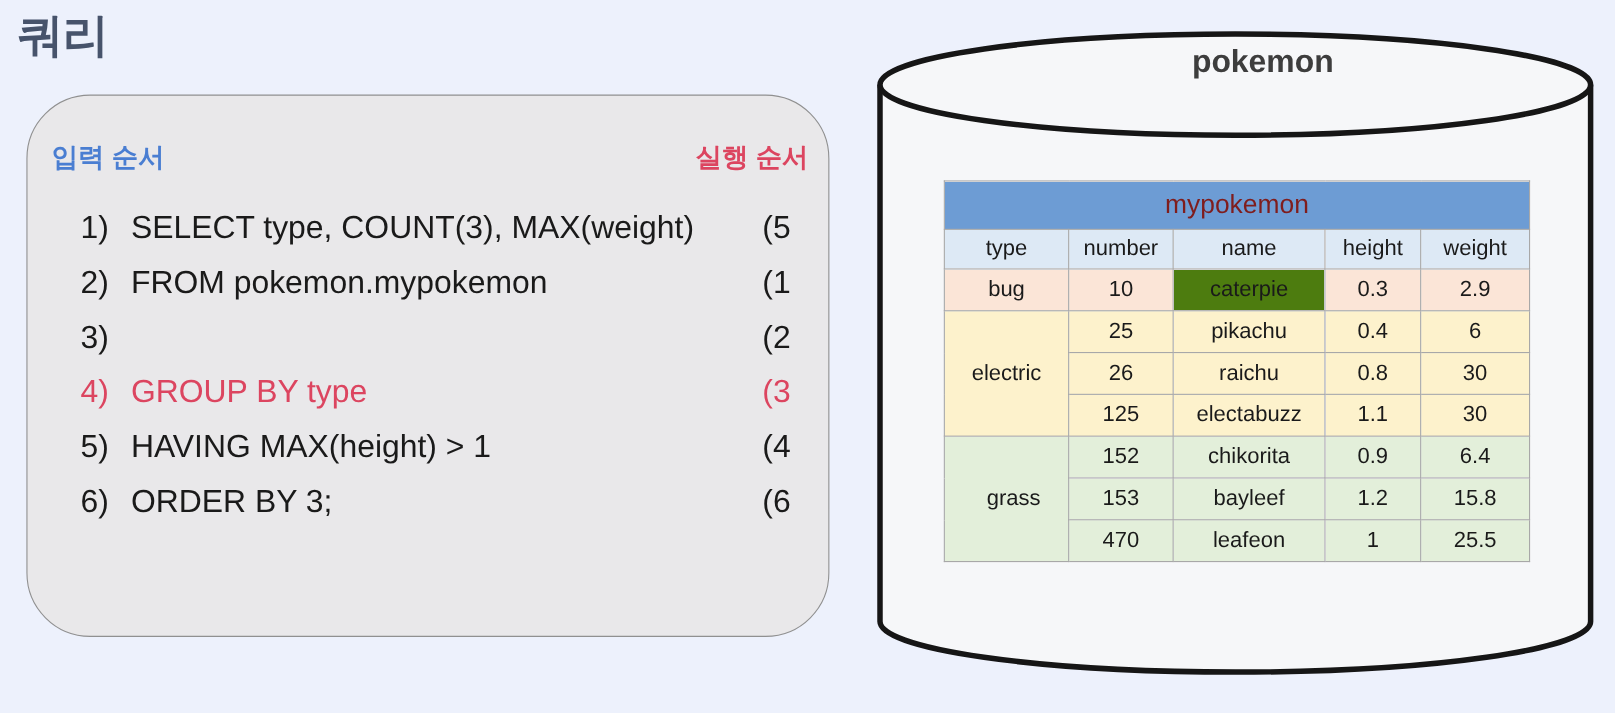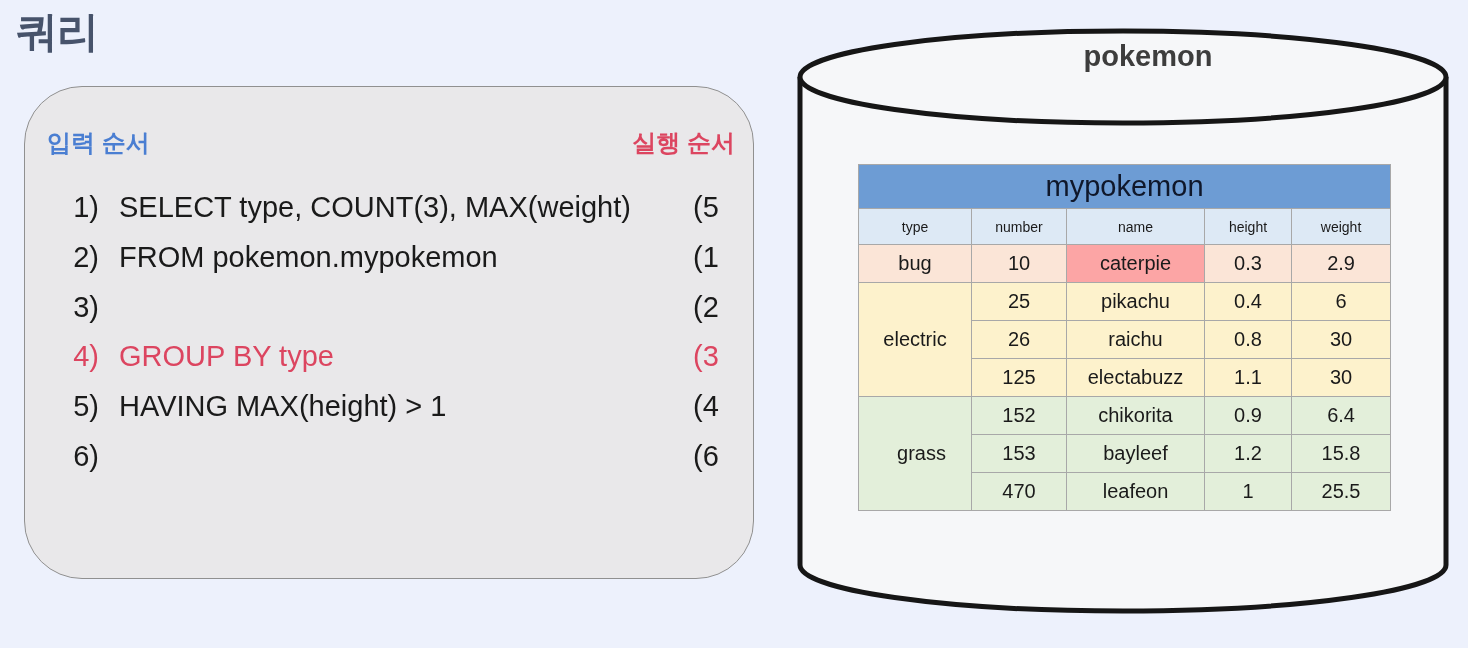--- a/index.html
+++ b/index.html
@@ -59,24 +59,24 @@
     width: 532px; border-collapse: collapse; table-layout: fixed;
     font-size: 20px;
   }
   table.poke td, table.poke th {
     border: 1px solid #a8a8a8;
     text-align: center; vertical-align: middle;
     padding: 0; overflow: hidden; white-space: nowrap;
   }
   td.title-cell {
     height: 43px;
-    color: #0f172a; font-size: 29px; font-weight: 400;
+    color: #7f1d1d; font-size: 24px; font-weight: 400;
     border-bottom: 1px solid #f5f5f5;
   }
-  tr.header-row th { height: 35px; font-weight: 400; font-size: 14px; }
+  tr.header-row th { height: 35px; font-weight: 400; font-size: 20px; }
   tbody.data-body tr { height: 38px; }
 </style>
 </head>
 <body style="background: rgb(237, 241, 252);">
 
 <div class="slide-title" style="color: rgb(71, 83, 107);">쿼리</div>
 
 <div class="query-panel" style="background: rgb(233, 232, 234);">
   <div class="panel-label label-input" style="color: rgb(74, 126, 210);">입력 순서</div>
   <div class="panel-label label-exec" style="color: rgb(220, 69, 96);">실행 순서</div>
@@ -101,20 +101,21 @@
       <span class="q-text">GROUP BY type</span>
       <span class="q-exec">(3</span>
     </div>
     <div class="q-row">
       <span class="q-num">5)</span>
       <span class="q-text">HAVING MAX(height) &gt; 1</span>
       <span class="q-exec">(4</span>
     </div>
     <div class="q-row">
       <span class="q-num">6)</span>
+      <span class="q-text">ORDER BY 3;</span>
       <span class="q-exec">(6</span>
     </div>
   </div>
 </div>
 
 <svg class="cylinder-svg" width="660" height="610" viewBox="0 0 660 610">
   <path d="M 7 52 L 7 540 A 323 46 0 0 0 653 540 L 653 52" fill="#f6f7f9" stroke="#161616" stroke-width="5"></path>
   <ellipse cx="330" cy="52" rx="323" ry="46" fill="#f6f7f9" stroke="#161616" stroke-width="5"></ellipse>
 </svg>
 <div class="db-name">pokemon</div>
@@ -137,21 +138,21 @@
         <th style="background: rgb(221, 233, 245);">number</th>
         <th style="background: rgb(221, 233, 245);">name</th>
         <th style="background: rgb(221, 233, 245);">height</th>
         <th style="background: rgb(221, 233, 245);">weight</th>
       </tr>
     </thead>
     <tbody class="data-body">
         <tr>
           <td rowspan="1" style="background: rgb(251, 229, 215);">bug</td>
           <td style="background: rgb(251, 229, 215);">10</td>
-          <td style="background: #fca5a5;">caterpie</td>
+          <td style="background: #4d7c0f;">caterpie</td>
           <td style="background: rgb(251, 229, 215);">0.3</td>
           <td style="background: rgb(251, 229, 215);">2.9</td>
         </tr>
         <tr>
           <td rowspan="3" style="background: rgb(253, 242, 204);">electric</td>
           <td style="background: rgb(253, 242, 204);">25</td>
           <td style="background: rgb(253, 242, 204);">pikachu</td>
           <td style="background: rgb(253, 242, 204);">0.4</td>
           <td style="background: rgb(253, 242, 204);">6</td>
         </tr>

